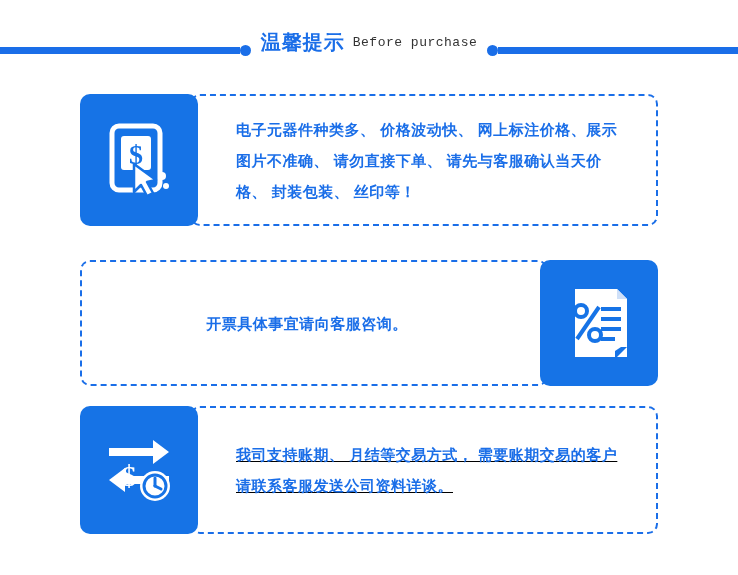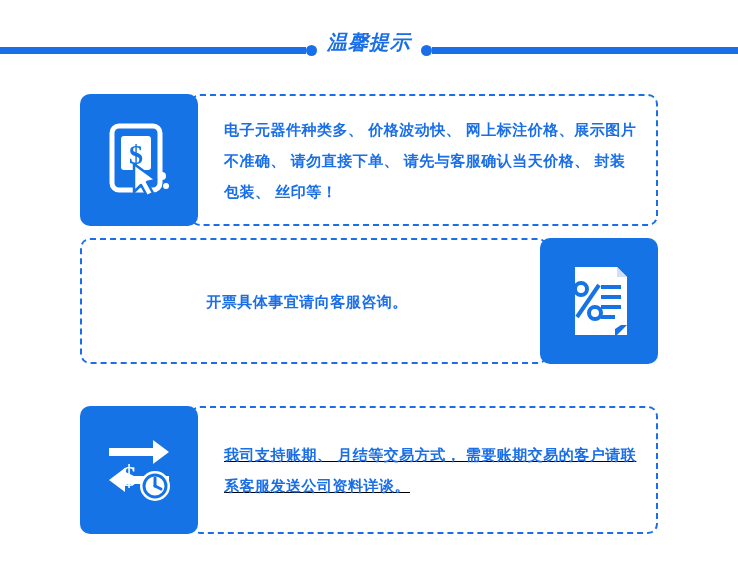--- a/index.html
+++ b/index.html
@@ -48,21 +48,20 @@
     top: 8px;
     flex: 0 0 auto;
   }
   .header-title {
     flex: 0 0 auto;
     padding: 0 10px;
     display: flex;
     align-items: center;
     gap: 8px;
     white-space: nowrap;
-    font-style: italic;
   }
   .header-title .cn {
     color: #1a6ee8;
     font-size: 20px;
     font-weight: bold;
     letter-spacing: 1px;
   }
   .header-title .en {
     color: #333333;
     font-size: 13px;
@@ -70,21 +69,21 @@
     letter-spacing: 0.5px;
   }
 
   
   .row {
     position: absolute;
     display: flex;
     align-items: center;
   }
   .row-1 { top: 94px; left: 80px; width: 578px; height: 132px; }
-  .row-2 { top: 238px; left: 80px; width: 578px; height: 126px; align-items: center; }
+  .row-2 { top: 260px; left: 80px; width: 578px; height: 126px; align-items: center; }
   .row-3 { top: 406px; left: 80px; width: 578px; height: 128px; }
 
   .icon-box {
     flex: 0 0 auto;
     width: 118px;
     height: 100%;
     background: #1673e6;
     border-radius: 10px;
     display: flex;
     align-items: center;
@@ -108,34 +107,35 @@
   .icon-box.overlap { position: relative; z-index: 2; }
   .text-box { position: relative; z-index: 1; background: #ffffff; }
   .row-2 .icon-box { position: relative; z-index: 2; }
 
   .para {
     color: #1a6ee8;
     font-size: 15px;
     line-height: 31px;
     font-weight: bold;
     letter-spacing: 0.5px;
-    margin: 4px;
+    margin: 16px;
   }
   .para.center { text-align: center; width: 100%; }
 </style>
 </head>
 <body>
 
 <div class="page">
 
   <div class="header">
     <div class="header-rule left"></div>
     <div class="rule-cap"></div>
     <div class="header-title">
       <span class="cn">温馨提示</span>
+      <span class="en">Before purchase</span>
     </div>
     <div class="rule-cap"></div>
     <div class="header-rule right"></div>
   </div>
 
   <div class="row row-1">
     <div class="icon-box overlap">
       <svg width="70" height="80" viewBox="0 0 70 80" aria-hidden="true">
         <rect x="8" y="6" width="48" height="64" rx="7" ry="7" fill="none" stroke="#ffffff" stroke-width="5"></rect>
         <rect x="17" y="16" width="30" height="34" rx="3" ry="3" fill="#ffffff"></rect>

